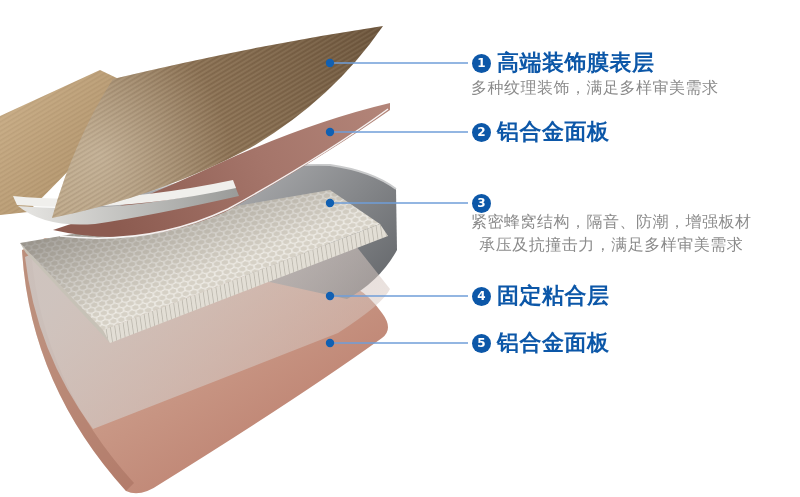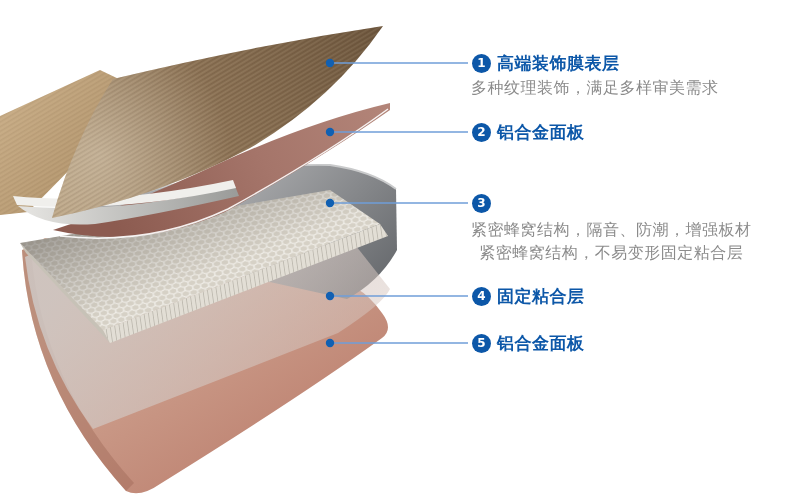--- a/index.html
+++ b/index.html
@@ -12,21 +12,21 @@
   .leader-dot{fill:var(--leader-dot,#1160b2);}
   .label{position:absolute;left:472px;}
   .heading{display:flex;align-items:center;gap:6px;height:22px;}
   .badge{
     width:19px;height:19px;border-radius:50%;flex:0 0 19px;
     background:var(--accent,#0c57a8);color:#fff;
     font-size:12px;font-weight:bold;line-height:19px;text-align:center;
     display:flex;align-items:center;justify-content:center;
   }
   .title{
-    color:var(--accent,#0c57a8);font-size:17px;font-weight:bold;
+    color:var(--accent,#0c57a8);font-size:22px;font-weight:bold;
     letter-spacing:.5px;white-space:nowrap;
   }
   .desc{
     position:absolute;left:471px;color:var(--body-text,#8b8b8b);
     font-size:16px;line-height:23px;letter-spacing:.5px;white-space:nowrap;text-align:center;
   }
 </style>
 </head>
 <body>
 
@@ -146,23 +146,23 @@
       <span class="badge">2</span>
       <span class="title">铝合金面板</span>
     </div>
   </div>
 
   <div class="label" style="top:192px">
     <div class="heading">
       <span class="badge">3</span>
     </div>
   </div>
-  <div class="desc" style="top:218px">
+  <div class="desc" style="top:210px">
     <div>紧密蜂窝结构，隔音、防潮，增强板材</div>
-    <div>紧密蜂窝结构，不易变形固定粘合层</div>
+    <div>承压及抗撞击力，满足多样审美需求</div>
   </div>
 
   <div class="label" style="top:285px">
     <div class="heading">
       <span class="badge">4</span>
       <span class="title">固定粘合层</span>
     </div>
   </div>
 
   <div class="label" style="top:332px">

